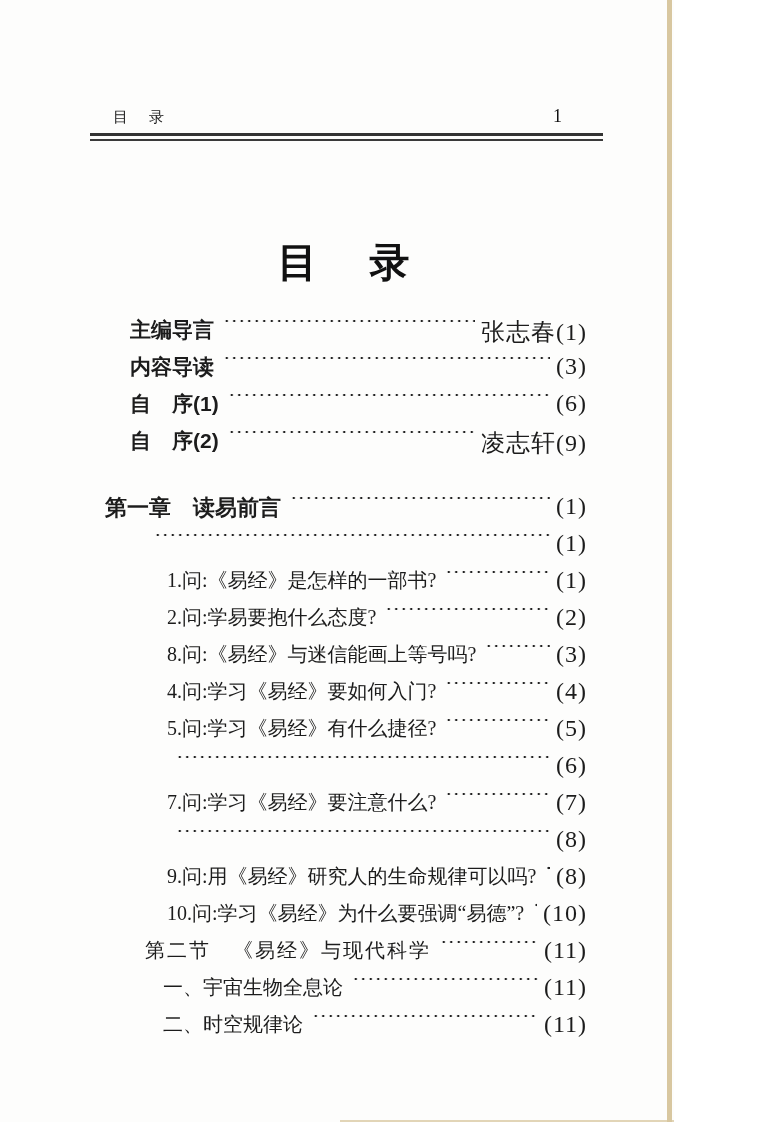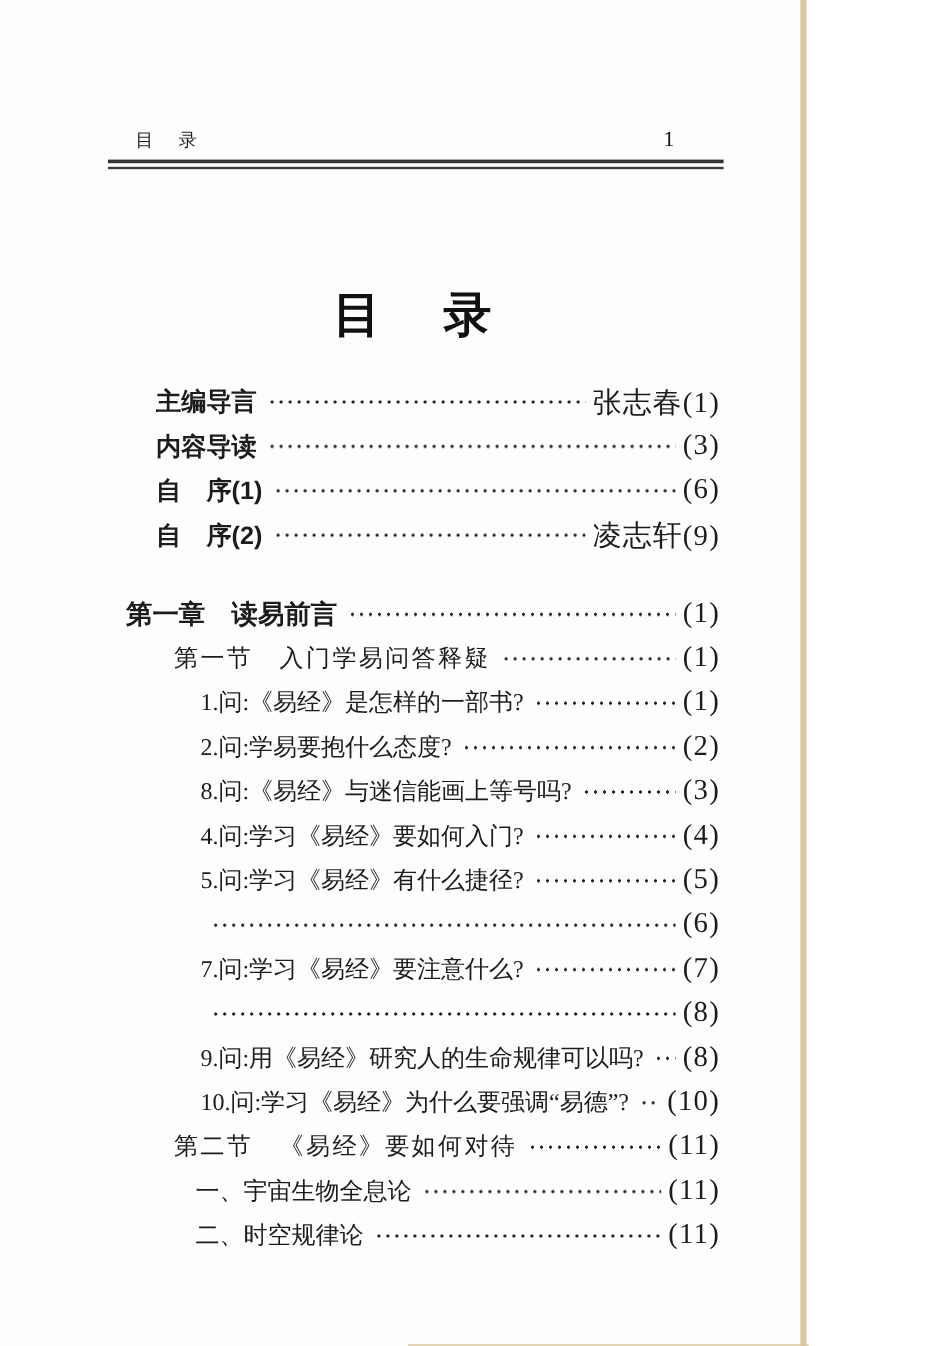--- a/index.html
+++ b/index.html
@@ -35,23 +35,24 @@
   .title{
     margin:96px 0 0 0;
     text-align:center;
     font-size:40px;line-height:52px;
     font-weight:bold;
     letter-spacing:6px;
     color:#111;
   }
   .toc{margin-top:27px;}
   .row{
-    display:flex;align-items:center;
+    display:flex;
     height:37px;
     font-size:20px;
+    margin-right:13px;
   }
   .row .label{white-space:nowrap;}
   .row .leader{
     flex:1 1 auto;
     height:10px;
     margin:0 6px 0 9px;
     background-image:radial-gradient(circle,#222222 1.15px,rgba(0,0,0,0) 1.55px);
     background-size:7.5px 10px;
     background-repeat:repeat-x;
     background-position:left center;
@@ -119,21 +120,20 @@
           <span class="label">自　序(2)</span>
           <span class="leader"></span>
           <span class="trail">凌志轩(9)</span>
         </div>
         <div class="row chapter">
           <span class="label">第一章　读易前言</span>
           <span class="leader"></span>
           <span class="trail">(1)</span>
         </div>
         <div class="row section">
-          <span class="label">第一节　入门学易问答释疑</span>
           <span class="leader"></span>
           <span class="trail">(1)</span>
         </div>
         <div class="row item">
           <span class="label">1.问:《易经》是怎样的一部书?</span>
           <span class="leader"></span>
           <span class="trail">(1)</span>
         </div>
         <div class="row item">
           <span class="label">2.问:学易要抱什么态度?</span>
@@ -172,21 +172,21 @@
           <span class="label">9.问:用《易经》研究人的生命规律可以吗?</span>
           <span class="leader"></span>
           <span class="trail">(8)</span>
         </div>
         <div class="row item">
           <span class="label">10.问:学习《易经》为什么要强调“易德”?</span>
           <span class="leader"></span>
           <span class="trail">(10)</span>
         </div>
         <div class="row section">
-          <span class="label">第二节　《易经》要如何对待</span>
+          <span class="label">第二节　《易经》与现代科学</span>
           <span class="leader"></span>
           <span class="trail">(11)</span>
         </div>
         <div class="row sub">
           <span class="label">一、宇宙生物全息论</span>
           <span class="leader"></span>
           <span class="trail">(11)</span>
         </div>
         <div class="row sub">
           <span class="label">二、时空规律论</span>

